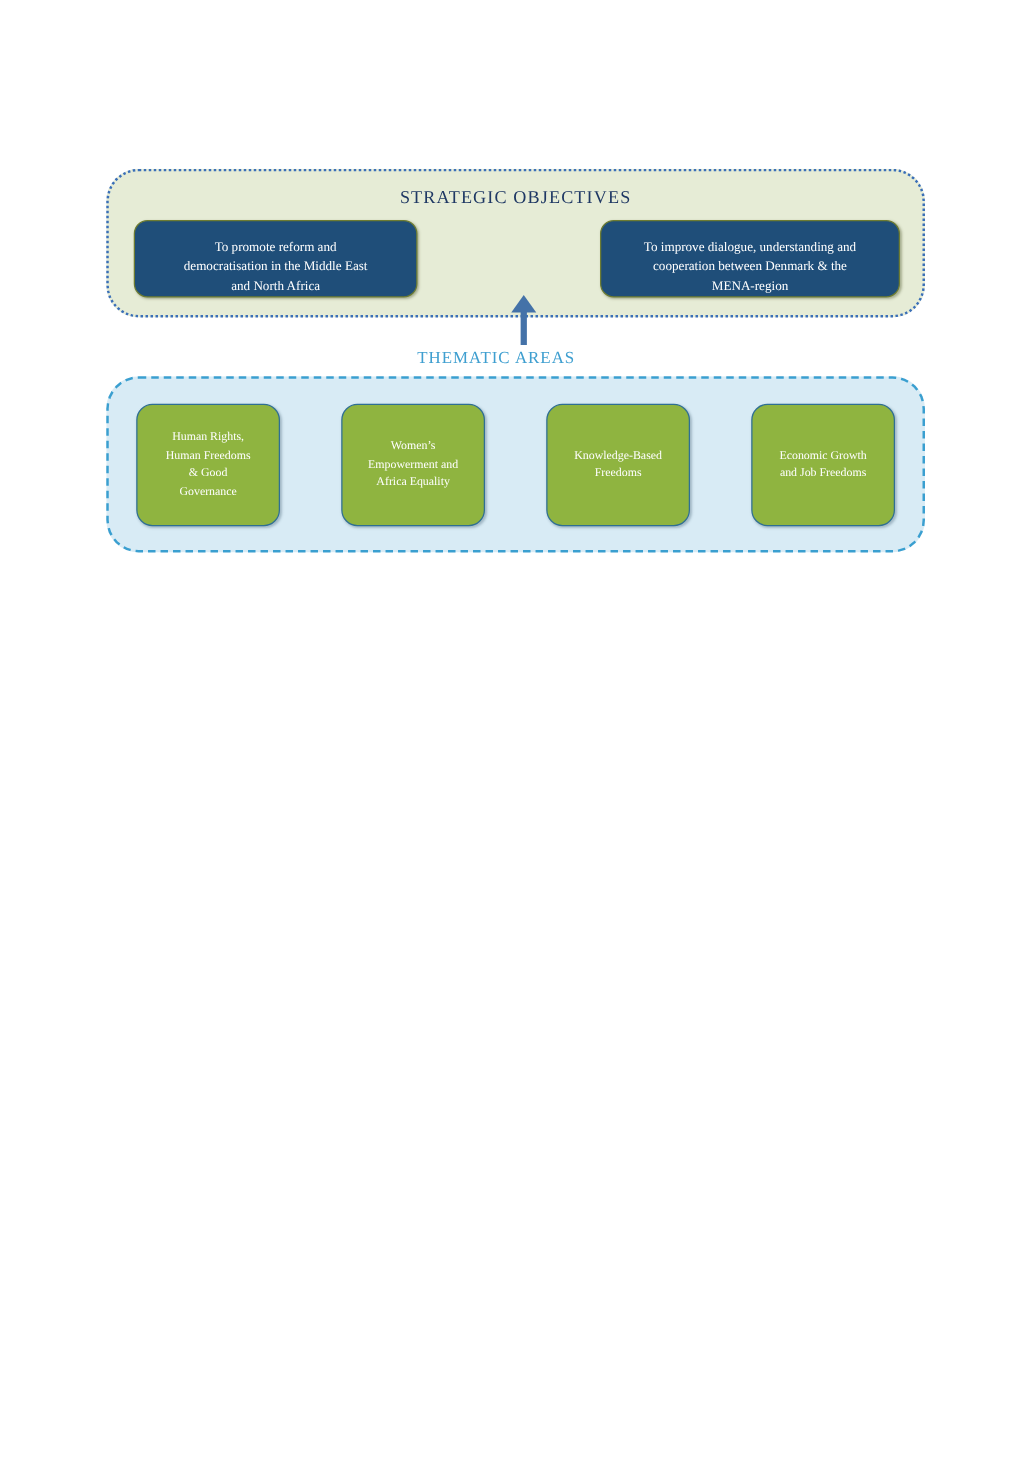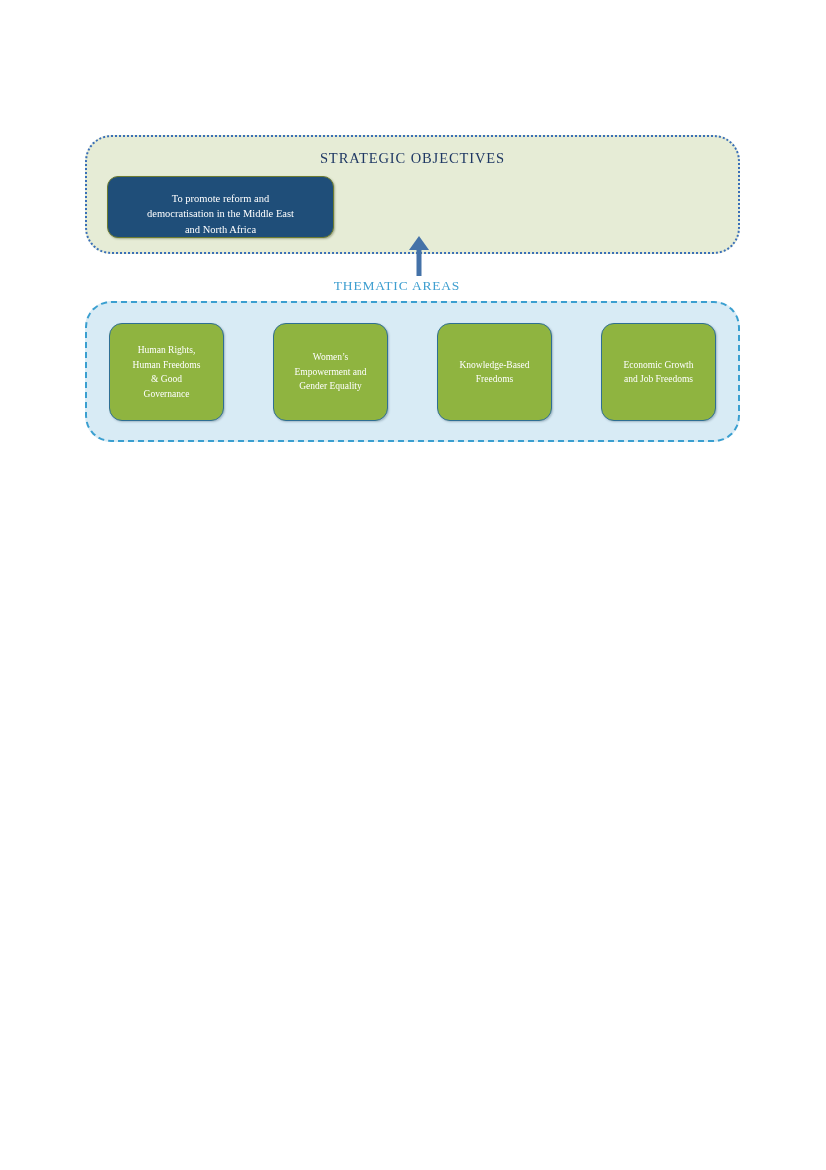--- a/index.html
+++ b/index.html
@@ -161,20 +161,25 @@
   <div class="so-container">
 
     <div class="so-title">STRATEGIC OBJECTIVES</div>
 
     <div class="obj-box left">
       <span class="obj-text">To promote reform and
 democratisation in the Middle East
 and North Africa</span>
     </div>
 
+    <div class="obj-box right">
+      <span class="obj-text">To improve dialogue, understanding and
+cooperation between Denmark &amp; the
+MENA-region</span>
+    </div>
   </div>
 
   <div class="arrow">
     <svg width="28" height="40" viewBox="0 0 28 40" xmlns="http://www.w3.org/2000/svg">
       <g fill="#4472a8">
         <rect x="11.5" y="12" width="5" height="28"></rect>
         <polygon points="14,0 24,14 4,14"></polygon>
       </g>
     </svg>
   </div>
@@ -189,21 +194,21 @@
       <div class="theme-box">
         <span class="theme-text">Human Rights,
 Human Freedoms
 &amp; Good
 Governance</span>
       </div>
 
       <div class="theme-box">
         <span class="theme-text">Women’s
 Empowerment and
-Gender Equality</span>
+Africa Equality</span>
       </div>
 
       <div class="theme-box">
         <span class="theme-text">Knowledge-Based
 Freedoms</span>
       </div>
 
       <div class="theme-box">
         <span class="theme-text">Economic Growth
 and Job Freedoms</span>

